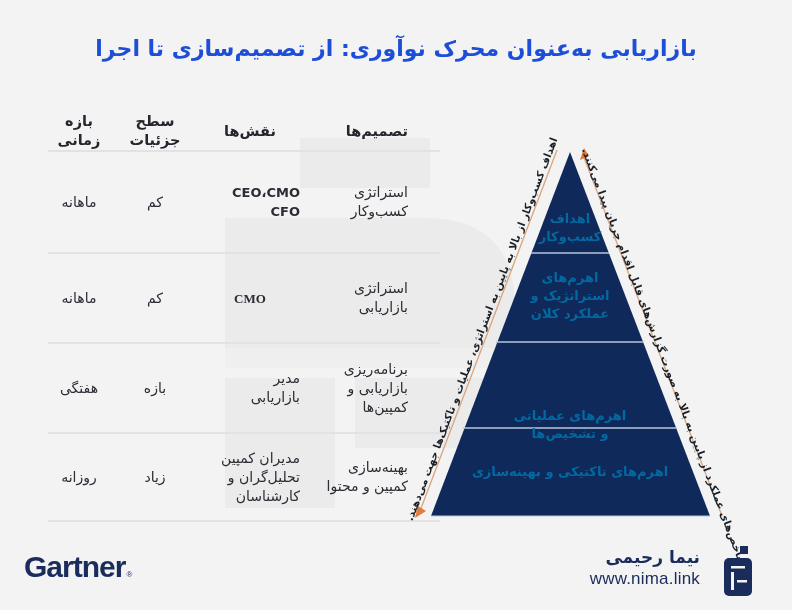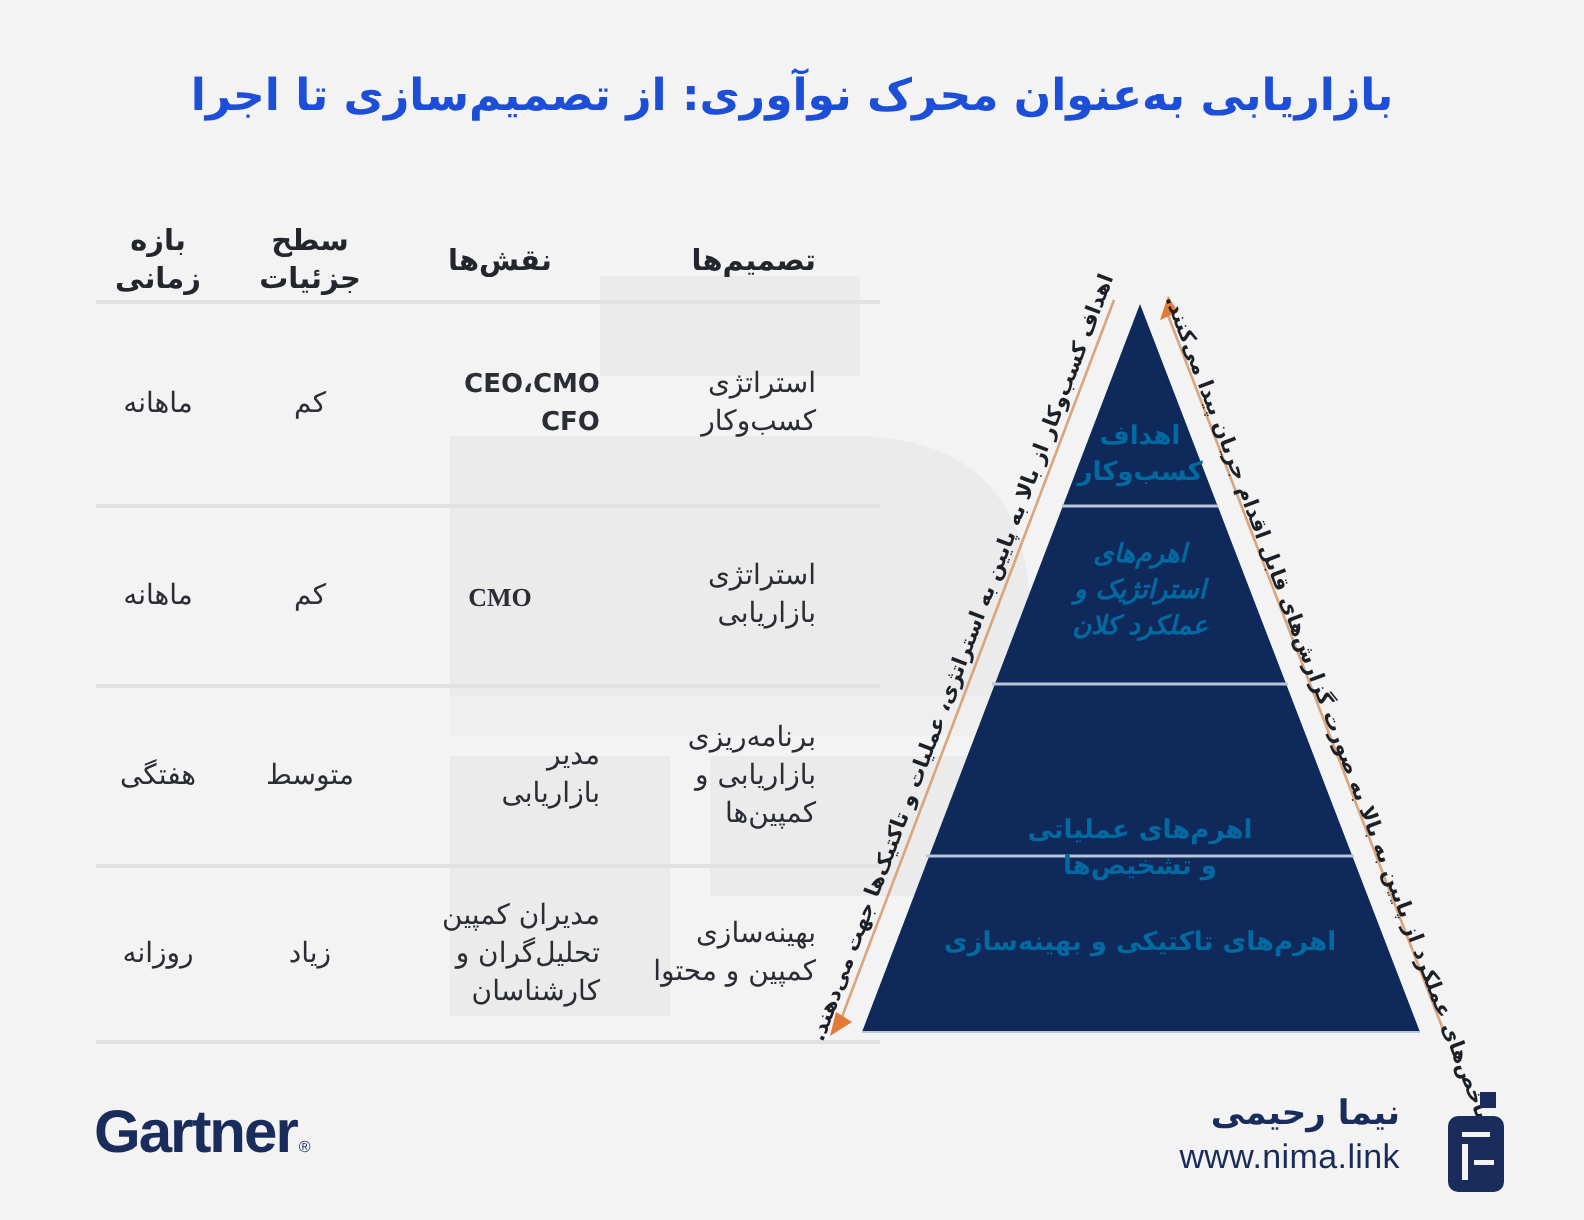--- a/index.html
+++ b/index.html
@@ -44,21 +44,21 @@
   .layer-label {
     position: absolute; direction: rtl; text-align: center;
     color: #0369a1; font-weight: bold; font-size: 13px; line-height: 18px;
   }
   .side-text {
     position: absolute; direction: rtl; white-space: nowrap;
     font-size: 10.5px; font-weight: bold; color: #1b1f26;
     transform-origin: 0 0;
   }
   .gartner {
-    position: absolute; left: 47px; top: 550px;
+    position: absolute; left: 24px; top: 550px;
     font-family: "Liberation Sans", sans-serif; font-weight: bold;
     font-size: 30px; color: #1a2c5b; letter-spacing: -1px;
   }
   .gartner .reg { font-size: 8px; font-weight: normal; vertical-align: baseline; margin-left: 1px; }
   .brand {
     position: absolute; right: 92px; top: 546px; text-align: right;
   }
   .brand-name { direction: rtl; font-size: 17px; font-weight: bold; color: #1a2c5b; line-height: 22px; }
   .brand-url { font-family: "Liberation Sans", sans-serif; font-size: 17px; color: #1a2c5b; line-height: 22px; letter-spacing: 0.2px; }
   .brand-logo { position: absolute; left: 722px; top: 546px; }
@@ -113,21 +113,21 @@
   <div class="row" style="height:88px">
     <div class="cell c-decision">
       <div>برنامه‌ریزی</div>
       <div>بازاریابی و</div>
       <div>کمپین‌ها</div>
     </div>
     <div class="cell c-roles">
       <div>مدیر</div>
       <div>بازاریابی</div>
     </div>
-    <div class="cell c-detail">متوسط</div>
+    <div class="cell c-detail">بازه</div>
     <div class="cell c-time">هفتگی</div>
   </div>
 
   <div class="row" style="height:86px">
     <div class="cell c-decision">
       <div>بهینه‌سازی</div>
       <div>کمپین و محتوا</div>
     </div>
     <div class="cell c-roles" style="width:112px;margin-left:-12px;">
       <div>مدیران کمپین</div>
@@ -150,21 +150,21 @@
   <polygon points="415,518 418,506 426,511" fill="#e27a3a"></polygon>
 
   <line x1="722" y1="516" x2="583" y2="155" stroke="#d9a57d" stroke-width="1.3"></line>
   <polygon points="584,148 580,160 589,156" fill="#e27a3a"></polygon>
 </svg>
 
 <div class="layer-label" style="left:530px;top:210px;width:80px;">
   <div>اهداف</div>
   <div>کسب‌وکار</div>
 </div>
-<div class="layer-label" style="left:510px;top:269px;width:120px;font-style:italic;">
+<div class="layer-label" style="left:510px;top:269px;width:120px;">
   <div>اهرم‌های</div>
   <div>استراتژیک و</div>
   <div>عملکرد کلان</div>
 </div>
 <div class="layer-label" style="left:490px;top:372px;width:160px;margin-top:35px;">
   <div>اهرم‌های عملیاتی</div>
   <div>و تشخیص‌ها</div>
 </div>
 <div class="layer-label" style="left:470px;top:463px;width:200px;text-align:center;">
   <div>اهرم‌های تاکتیکی و بهینه‌سازی</div>

